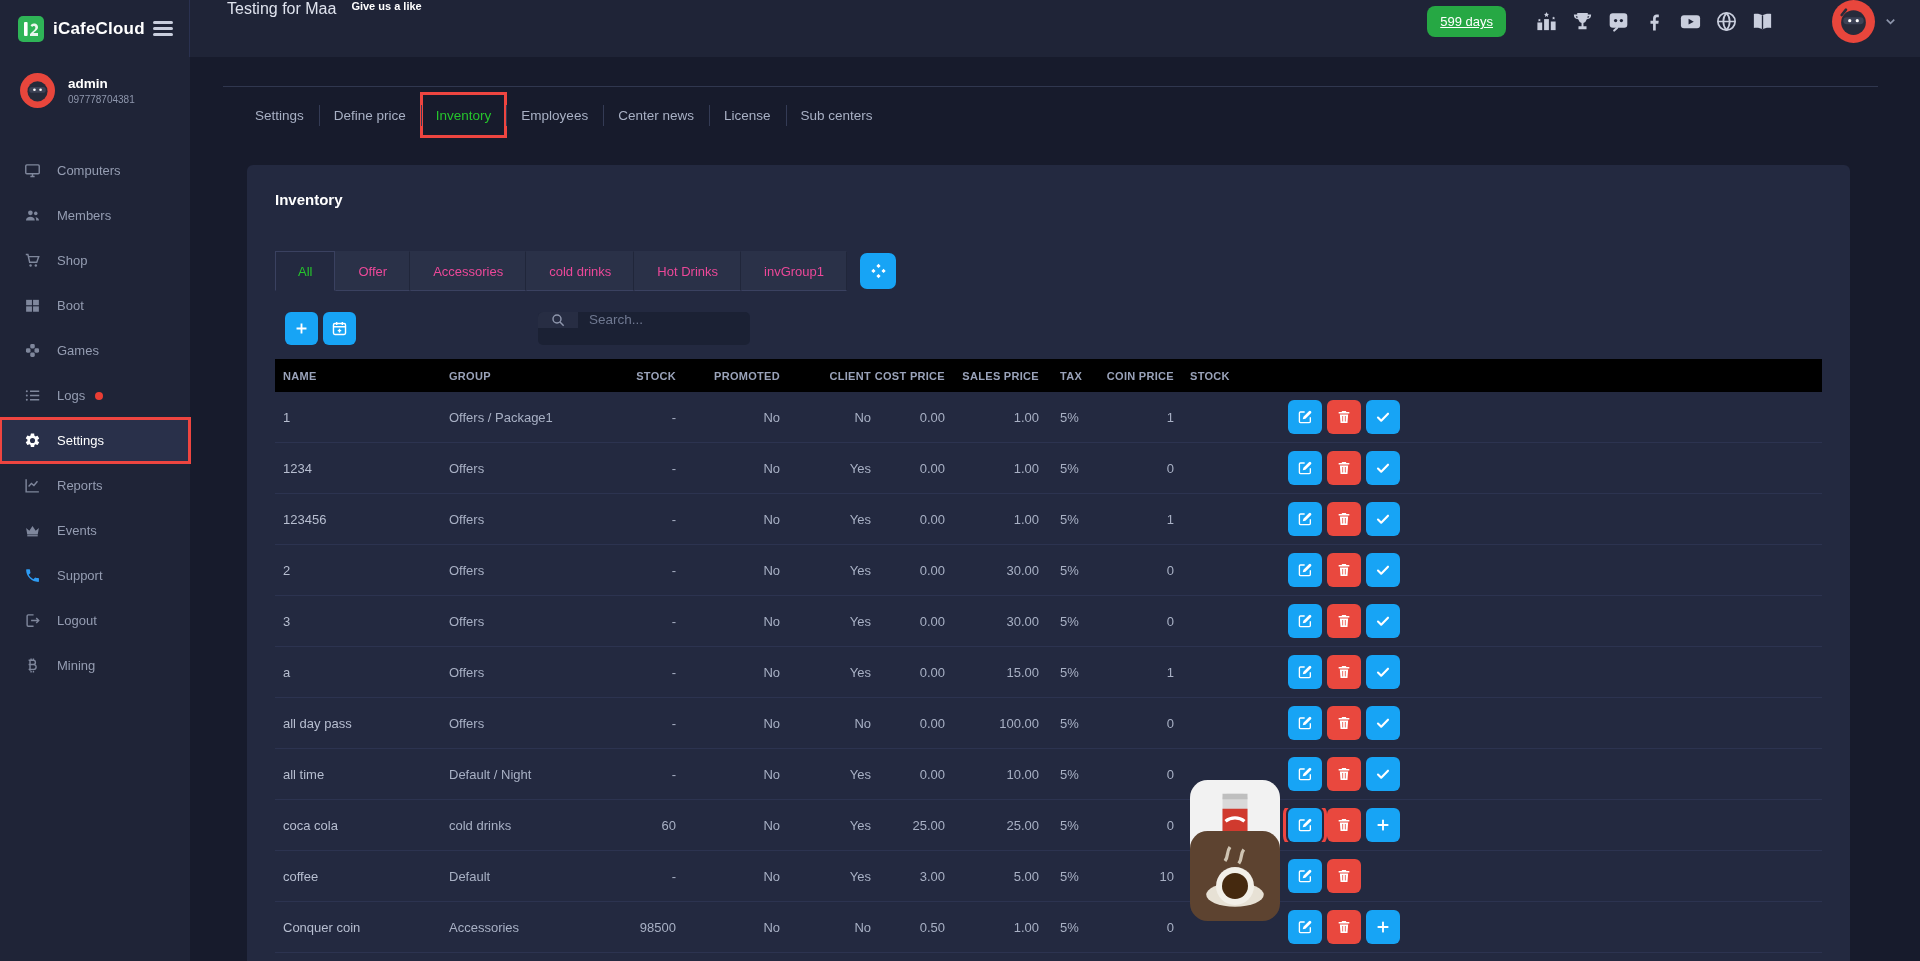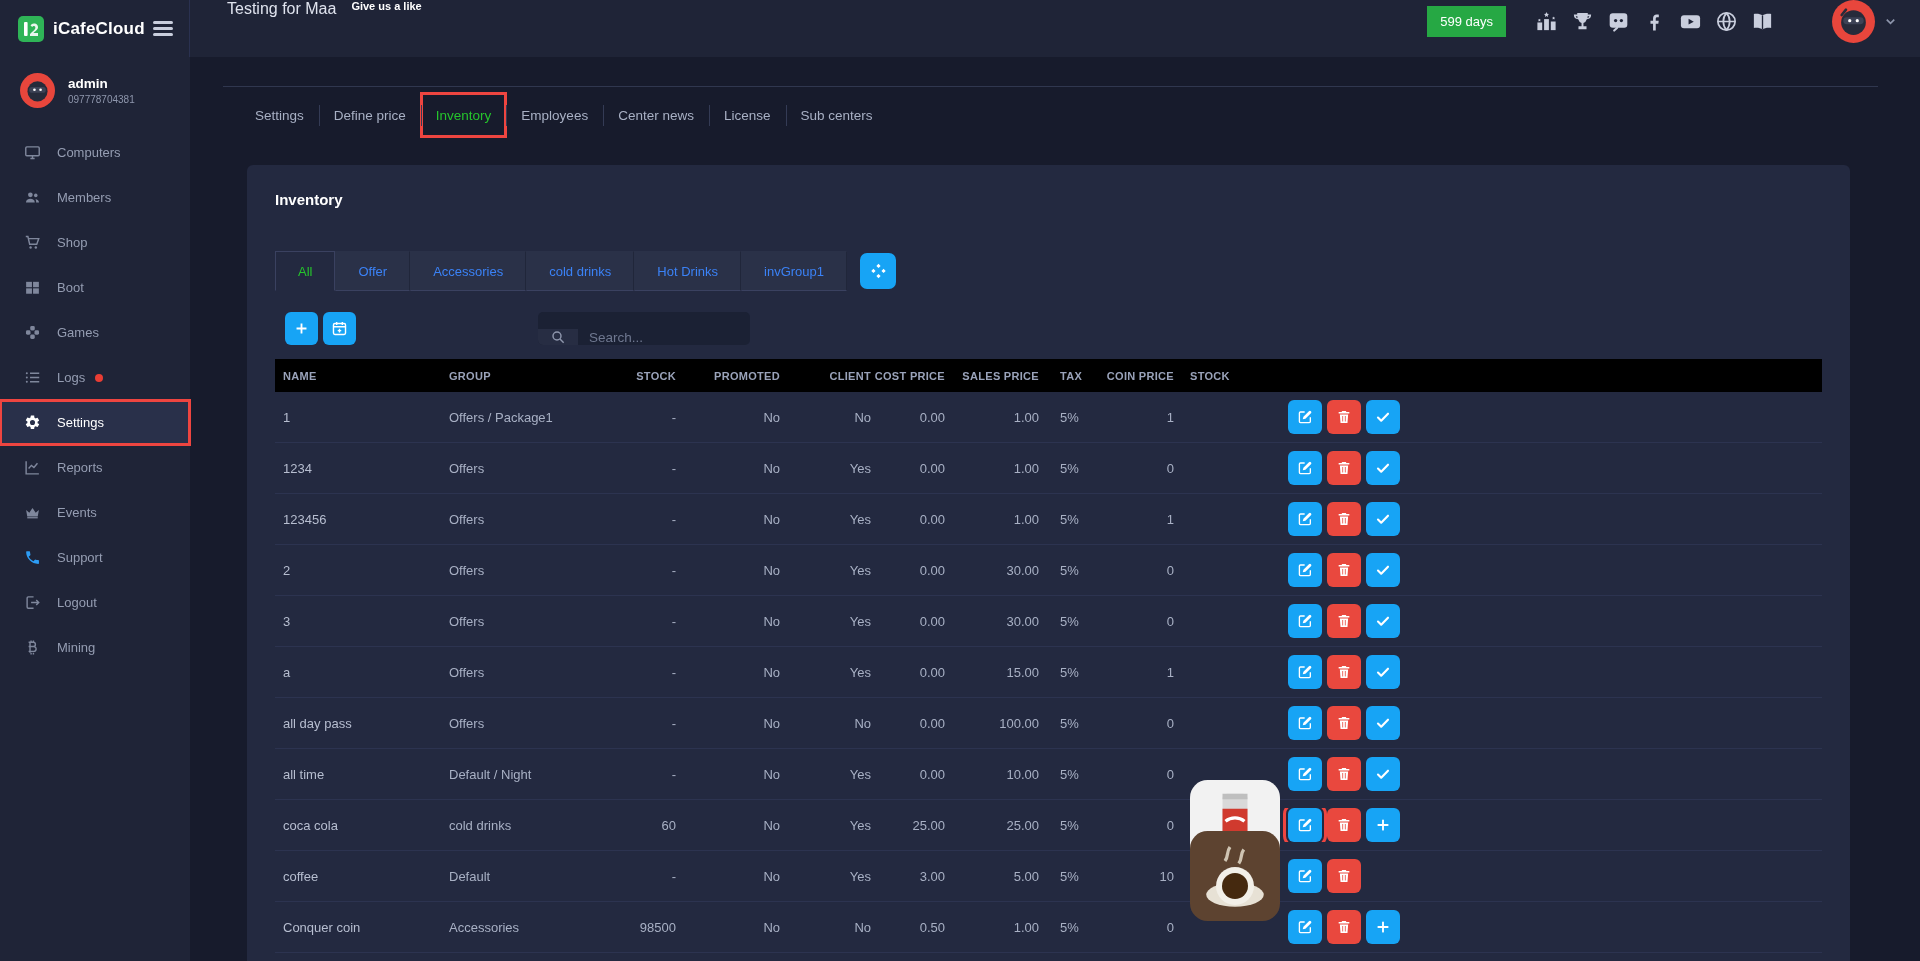--- a/index.html
+++ b/index.html
@@ -9,28 +9,28 @@
   
   .topbar{height:57px;background:#1f2437;display:flex;align-items:flex-start;position:relative;z-index:2;}
   .brand-sec{width:190px;flex:0 0 190px;display:flex;align-items:center;padding-left:18px;height:57px;border-right:1px solid #2a3150;}
   .logo-badge{width:26px;height:26px;flex:0 0 26px;}
   .brand-name{margin-left:9px;font-size:17px;font-weight:bold;color:#fff;letter-spacing:.2px;}
   .burger{margin-left:auto;margin-right:16px;width:20px;cursor:pointer;}
   .burger div{height:2.5px;background:#c9cedd;margin:3.5px 0;border-radius:2px;}
   .tb-title{margin-left:37px;font-size:16px;color:#dfe3ee;}
   .tb-like{margin-left:15px;font-size:11px;font-weight:bold;color:#fff;cursor:pointer;}
   .tb-right{margin-left:auto;display:flex;align-items:center;padding-right:22px;}
-  .days{background:#26a844;color:#fff;font-size:13px;padding:8px 13px;border-radius:0;border:none;cursor:pointer;margin-right:22px;font-family:inherit;}
+  .days{background:#26a844;color:#fff;font-size:13px;padding:8px 13px;border-radius:8px;border:none;cursor:pointer;margin-right:22px;font-family:inherit;text-decoration:underline;}
   .tbicon{width:23px;height:23px;color:#c9cedd;margin:0 6.5px;cursor:pointer;}
   .tb-avatar{width:43px;height:43px;margin-left:52px;cursor:pointer;border-radius:50%;}
   .chev{width:15px;height:15px;color:#8e96ac;margin-left:8px;cursor:pointer;}
   
   .layout{display:flex;height:904px;}
   .sidebar{width:190px;flex:0 0 190px;background:#1f2437;padding-top:16px;}
-  .side-user{display:flex;align-items:center;padding-left:20px;margin-bottom:22px;}
+  .side-user{display:flex;align-items:center;padding-left:20px;margin-bottom:40px;}
   .su-avatar{width:35px;height:35px;border-radius:50%;}
   .su-text{margin-left:13px;}
   .su-name{font-size:13.5px;font-weight:bold;color:#fff;}
   .su-phone{font-size:10px;color:#8e96ac;margin-top:3px;}
   .side-item{height:45px;display:flex;align-items:center;padding-left:24px;color:#959db2;font-size:13px;cursor:pointer;position:relative;}
   .side-item .ic{width:17px;height:17px;flex:0 0 17px;color:#7f879c;margin-right:16px;}
   .side-item.active{background:#29304a;color:#fff;}
   .side-item.active .ic{color:#fff;}
   .side-item.annotated{outline:3px solid #ee4540;outline-offset:-2px;}
   .ic.support-ic{color:#2d9cf4;}
@@ -41,30 +41,30 @@
   .tabsbar{position:absolute;top:36px;left:50px;display:flex;align-items:center;}
   .tab{padding:0 15px;height:44px;display:flex;align-items:center;font-size:13.5px;color:#a8b0c4;cursor:pointer;position:relative;white-space:nowrap;}
   .tab + .tab::before{content:"";position:absolute;left:0;top:12px;height:21px;width:1px;background:#343b55;}
   .tab.active{color:#25c42c;}
   .tab.annotated{outline:3px solid #ee4540;outline-offset:-2px;}
   .card{position:absolute;top:108px;left:57px;width:1603px;height:920px;background:#232940;border-radius:6px;padding:0 28px;}
   .card-title{padding-top:26px;font-size:15px;font-weight:bold;color:#fff;}
   
   .gtabs-row{margin-top:43px;display:flex;align-items:center;}
   .gtabs{display:flex;align-items:stretch;height:40px;}
-  .gtab{display:flex;align-items:center;justify-content:center;padding:0 22px;background:#2a3148;border:1px solid transparent;border-right:1px solid #20263a;border-bottom:1px solid #3a4160;font-size:13px;color:#3b82f6;cursor:pointer;white-space:nowrap;}
+  .gtab{display:flex;align-items:center;justify-content:center;padding:0 22px;background:#2a3148;border:1px solid transparent;border-right:1px solid #20263a;border-bottom:1px solid #3a4160;font-size:13px;color:#ec4899;cursor:pointer;white-space:nowrap;}
   .gtab.active{background:transparent;border:1px solid #3a4160;border-bottom-color:transparent;color:#25c42c;}
   .gman{width:36px;height:36px;border:none;border-radius:7px;background:#17a4f5;margin-left:13px;display:flex;align-items:center;justify-content:center;color:#fff;cursor:pointer;}
   .gman svg{width:19px;height:19px;}
   
   .toolrow{margin-top:21px;display:flex;align-items:center;}
   .sqbtn{width:33px;height:33px;border-radius:6px;background:#17a4f5;border:none;display:flex;align-items:center;justify-content:center;color:#fff;cursor:pointer;margin-right:5px;}
   .sqbtn svg{width:17px;height:17px;}
   .ml10{margin-left:10px;}
-  .search{margin-left:177px;width:212px;height:33px;background:#1b2134;border-radius:5px;display:flex;align-items:flex-end;overflow:hidden;}
+  .search{margin-left:177px;width:212px;height:33px;background:#1b2134;border-radius:5px;display:flex;align-items:flex-start;overflow:hidden;}
   .search .sic{width:40px;flex:0 0 40px;background:#272d43;display:flex;align-items:center;justify-content:center;color:#8e96ac;}
   .search .sic svg{width:16px;height:16px;}
   .search input{flex:1;min-width:0;background:transparent;border:none;outline:none;color:#aab2c6;font-size:13.5px;padding:0 11px;font-family:inherit;}
   .search input::placeholder{color:#6f7890;}
   
   .tablewrap{margin-top:14px;--cols:174px 111px 116px 104px 91px 74px 94px 61px 74px 106px 1fr;}
   .thead{display:grid;grid-template-columns:var(--cols);background:#000000;height:33px;align-items:center;font-size:11px;font-weight:bold;color:#9aa3ba;letter-spacing:.3px;}
   .trow{display:grid;grid-template-columns:var(--cols);height:51px;align-items:center;border-bottom:1px solid #2c3350;font-size:13px;color:#a8b0c4;}
   .cell{white-space:nowrap;overflow:hidden;}
   .al{padding-left:8px;text-align:left;}

